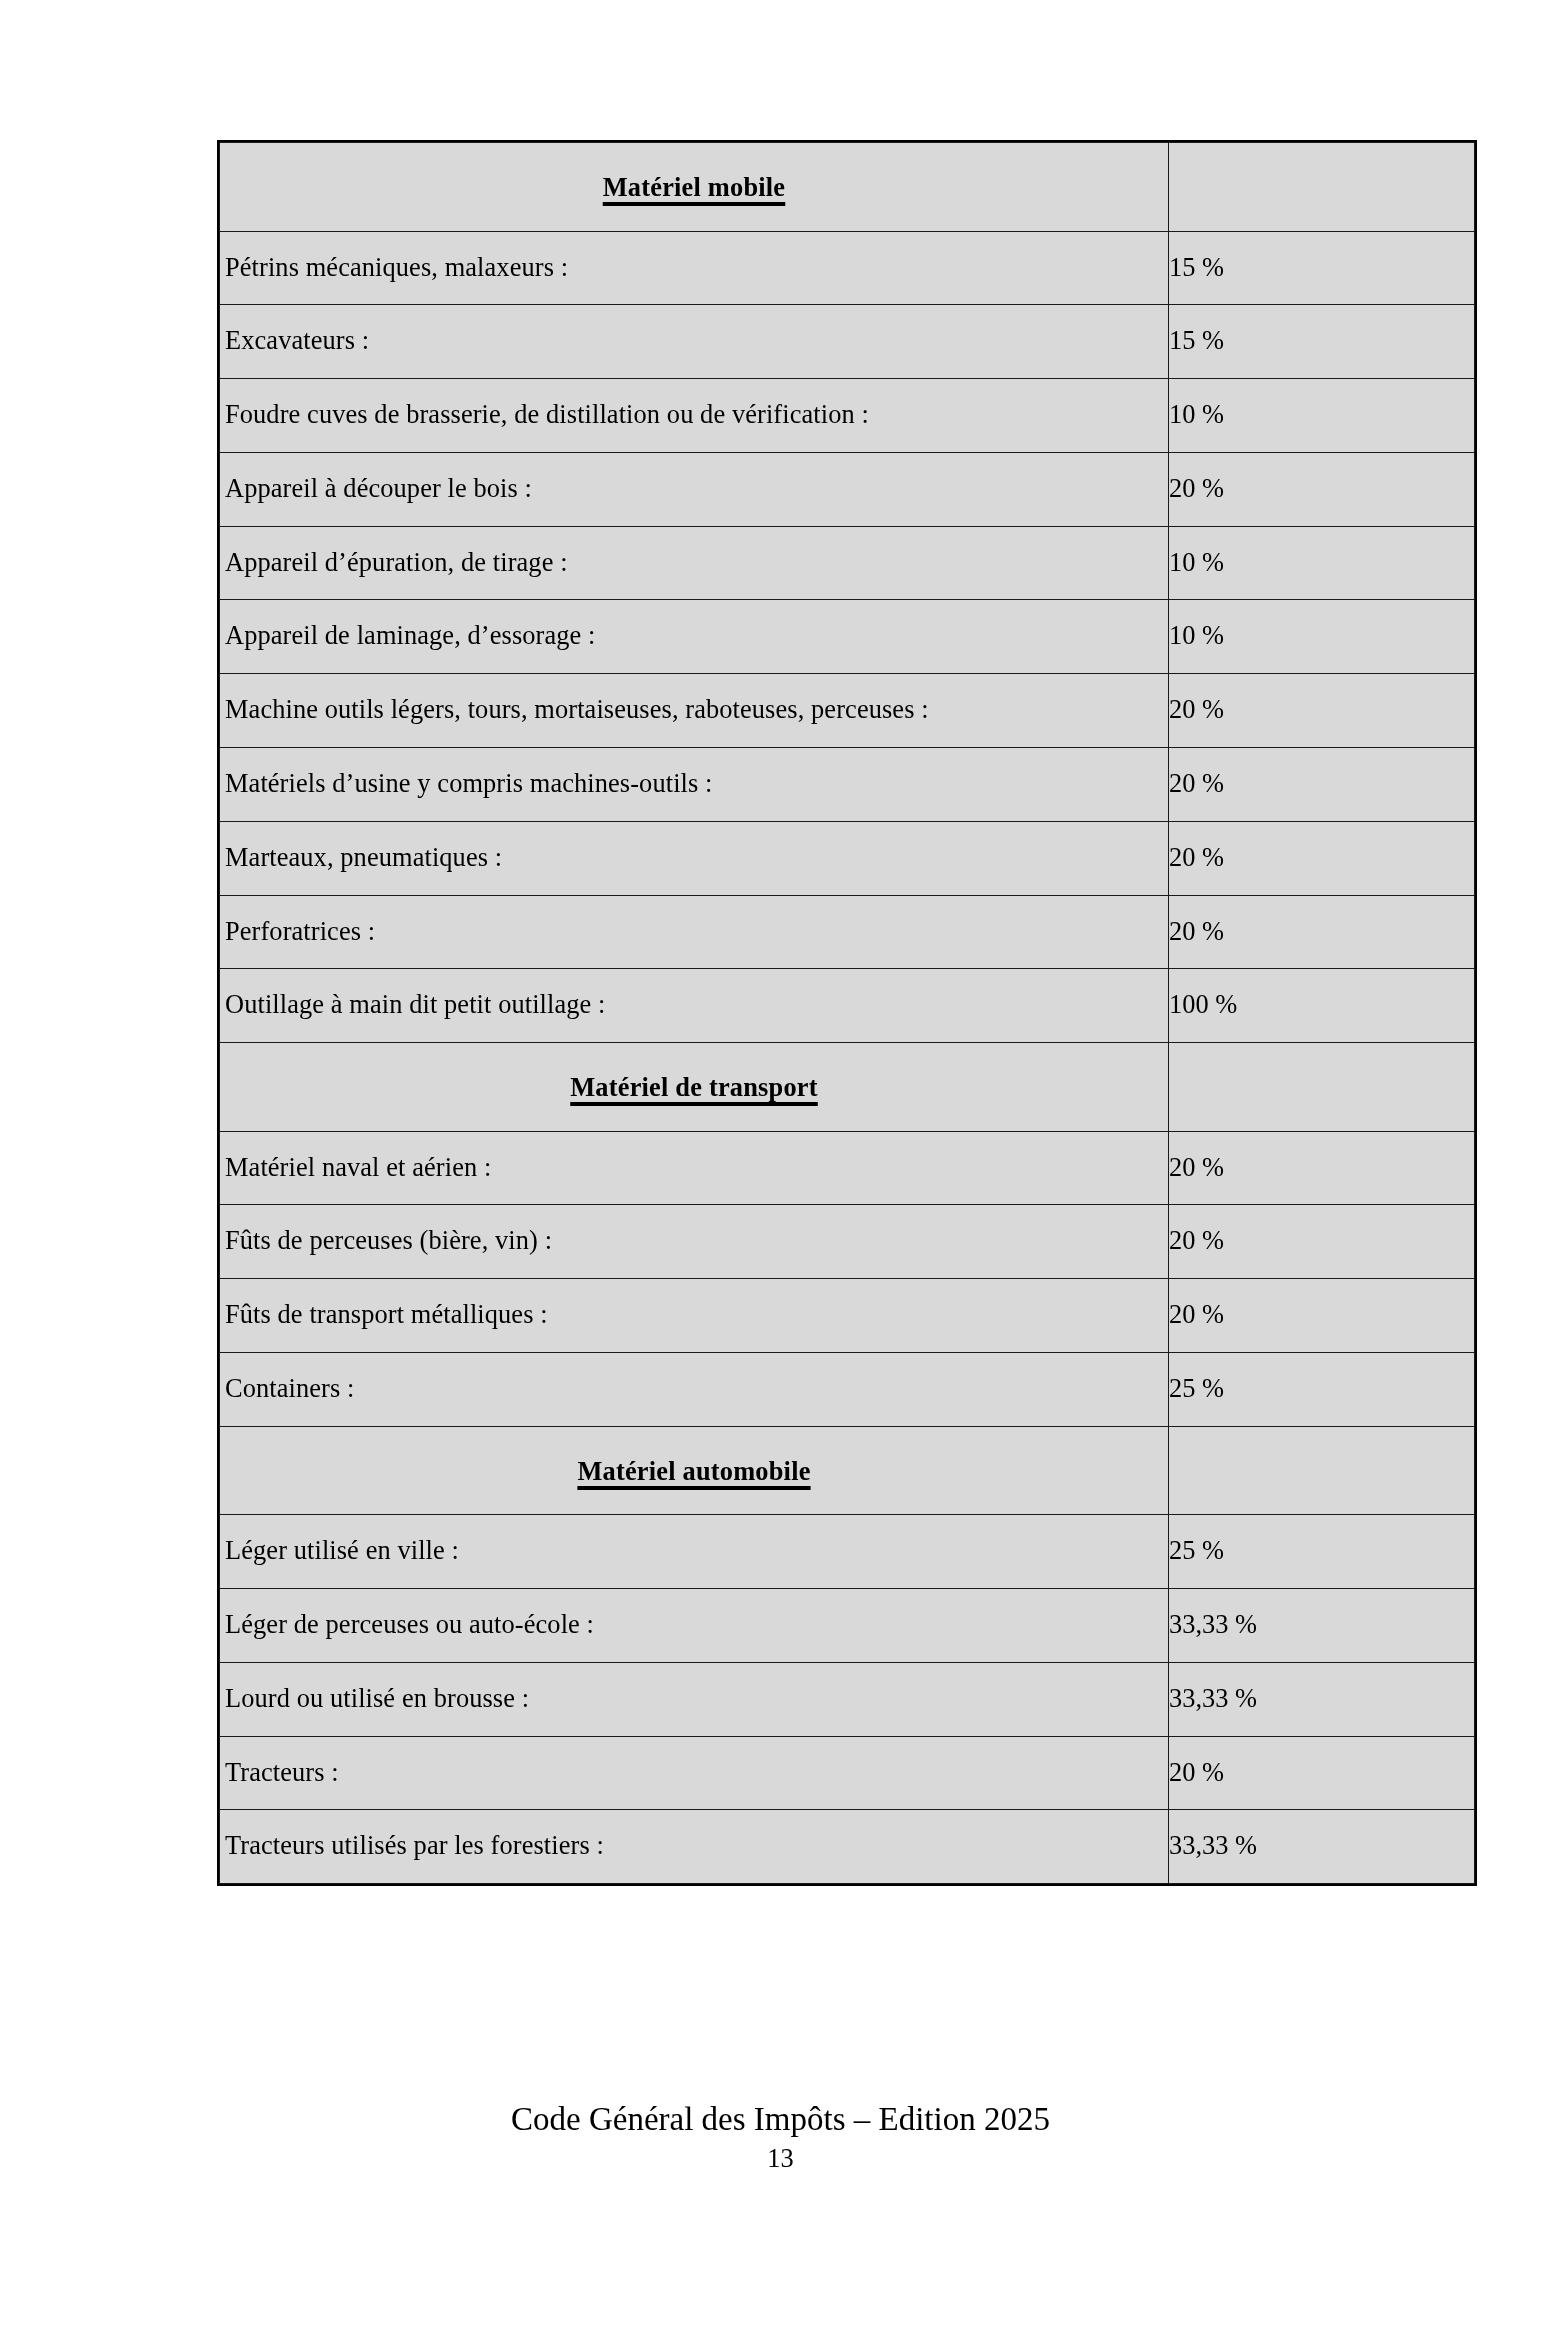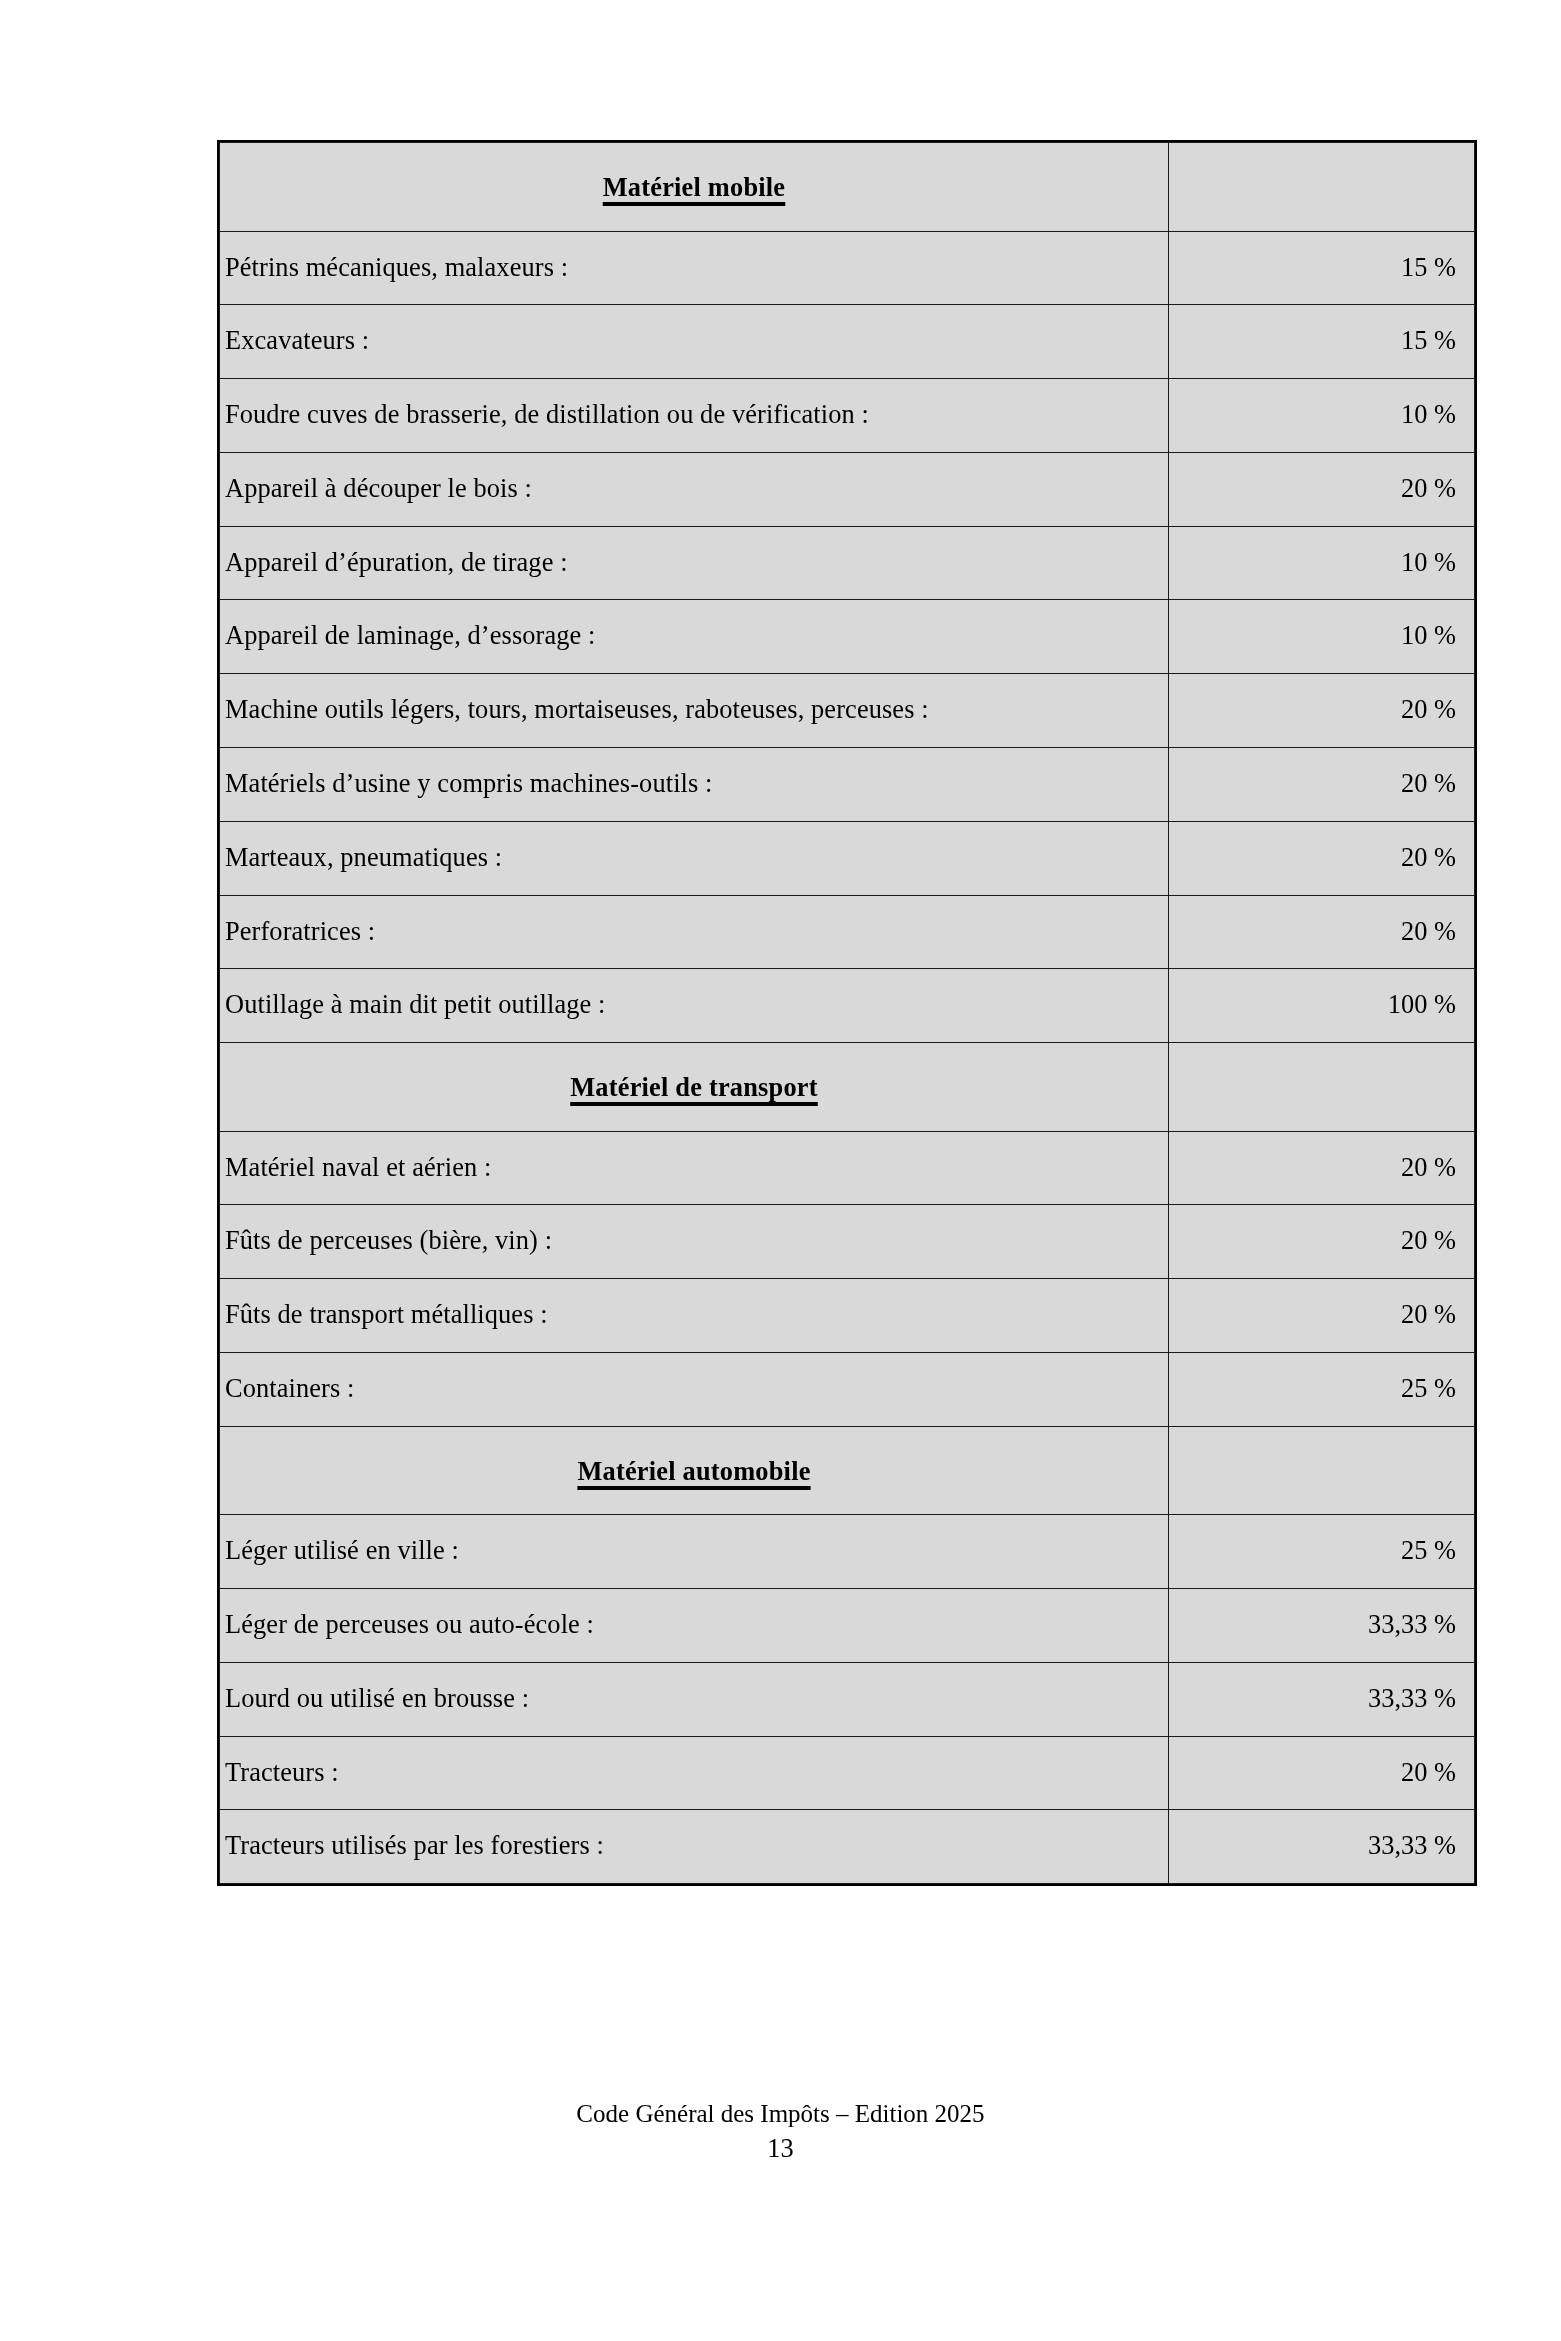--- a/index.html
+++ b/index.html
@@ -54,21 +54,20 @@
   }
 
   td.label-cell {
     padding: 11.6px 0 13.2px 5px;
     text-align: left;
     height: 48px;
     letter-spacing: 0.1px;
   }
   td.rate-cell {
     padding: 11.6px 18px 13.2px 0;
-    text-align: right;
     height: 48px;
   }
   td.section-cell {
     padding: 18px 0 16.5px 0;
     text-align: center;
     height: 53px;
   }
   td.section-cell .section-text {
     font-weight: bold;
     text-decoration: underline;
@@ -81,21 +80,21 @@
 
   
   .footer {
     position: absolute;
     left: 0;
     top: 2098px;
     width: 1561px;
     text-align: center;
   }
   .footer .doc-line {
-    font-size: 25px;
+    font-size: 33px;
     line-height: 1.3;
     white-space: nowrap;
   }
   .footer .page-number {
     font-size: 26.4px;
     line-height: 1.3;
   }
 </style>
 </head>
 <body>

